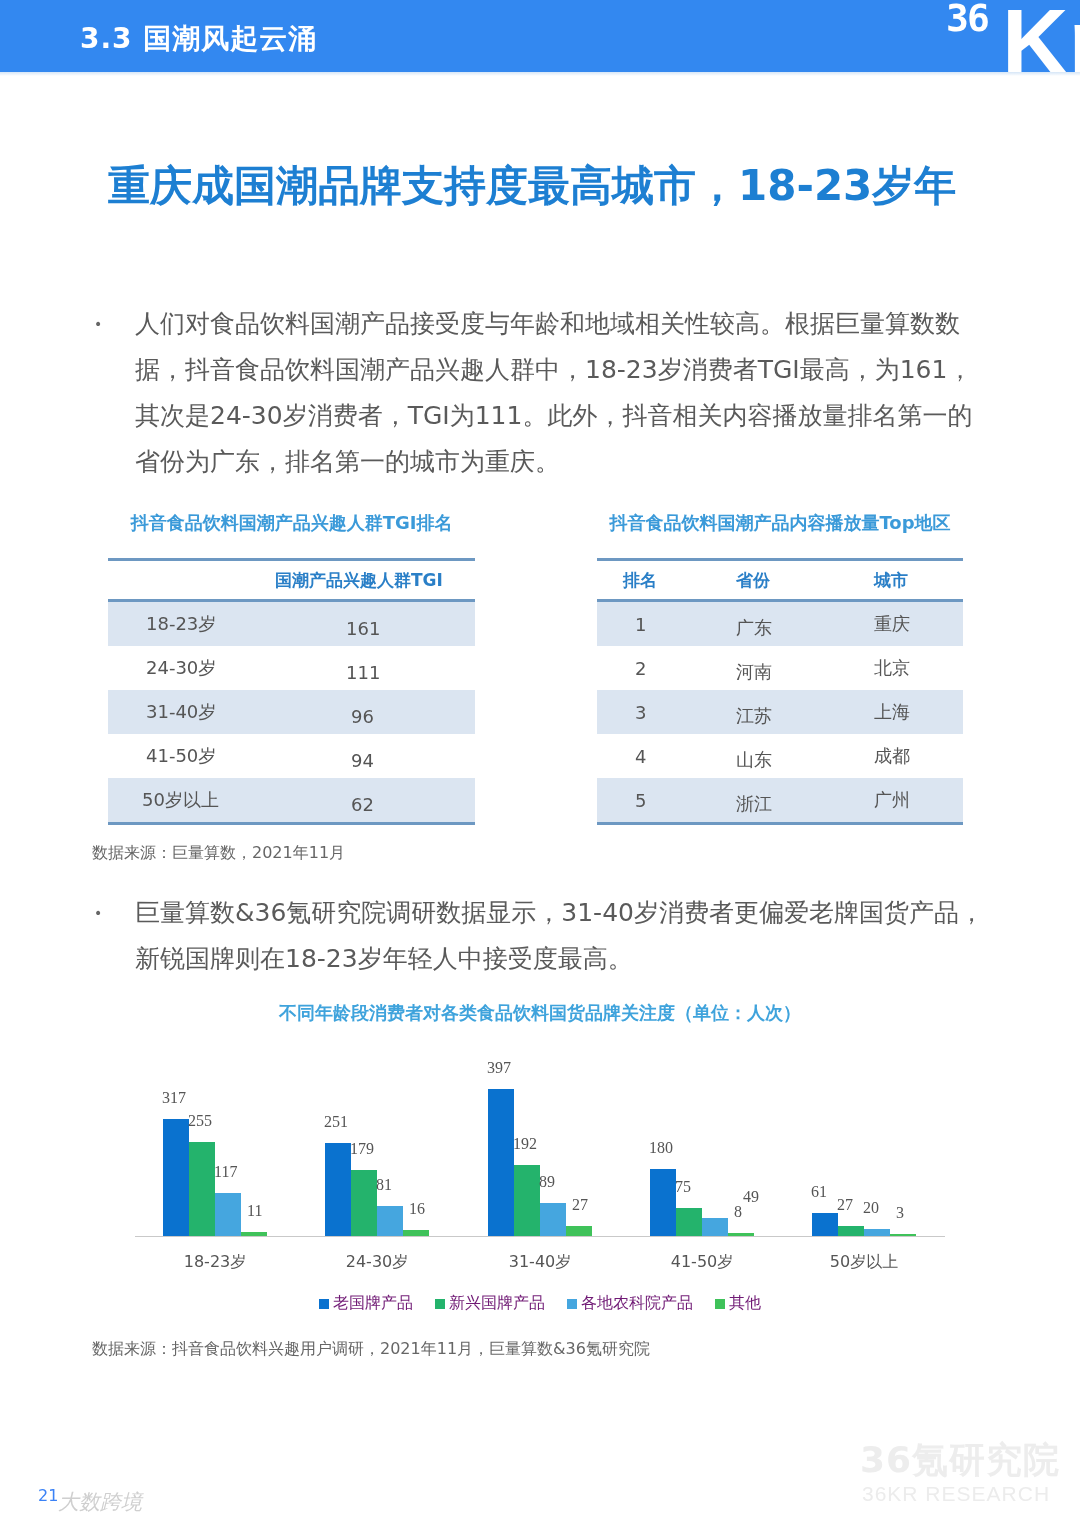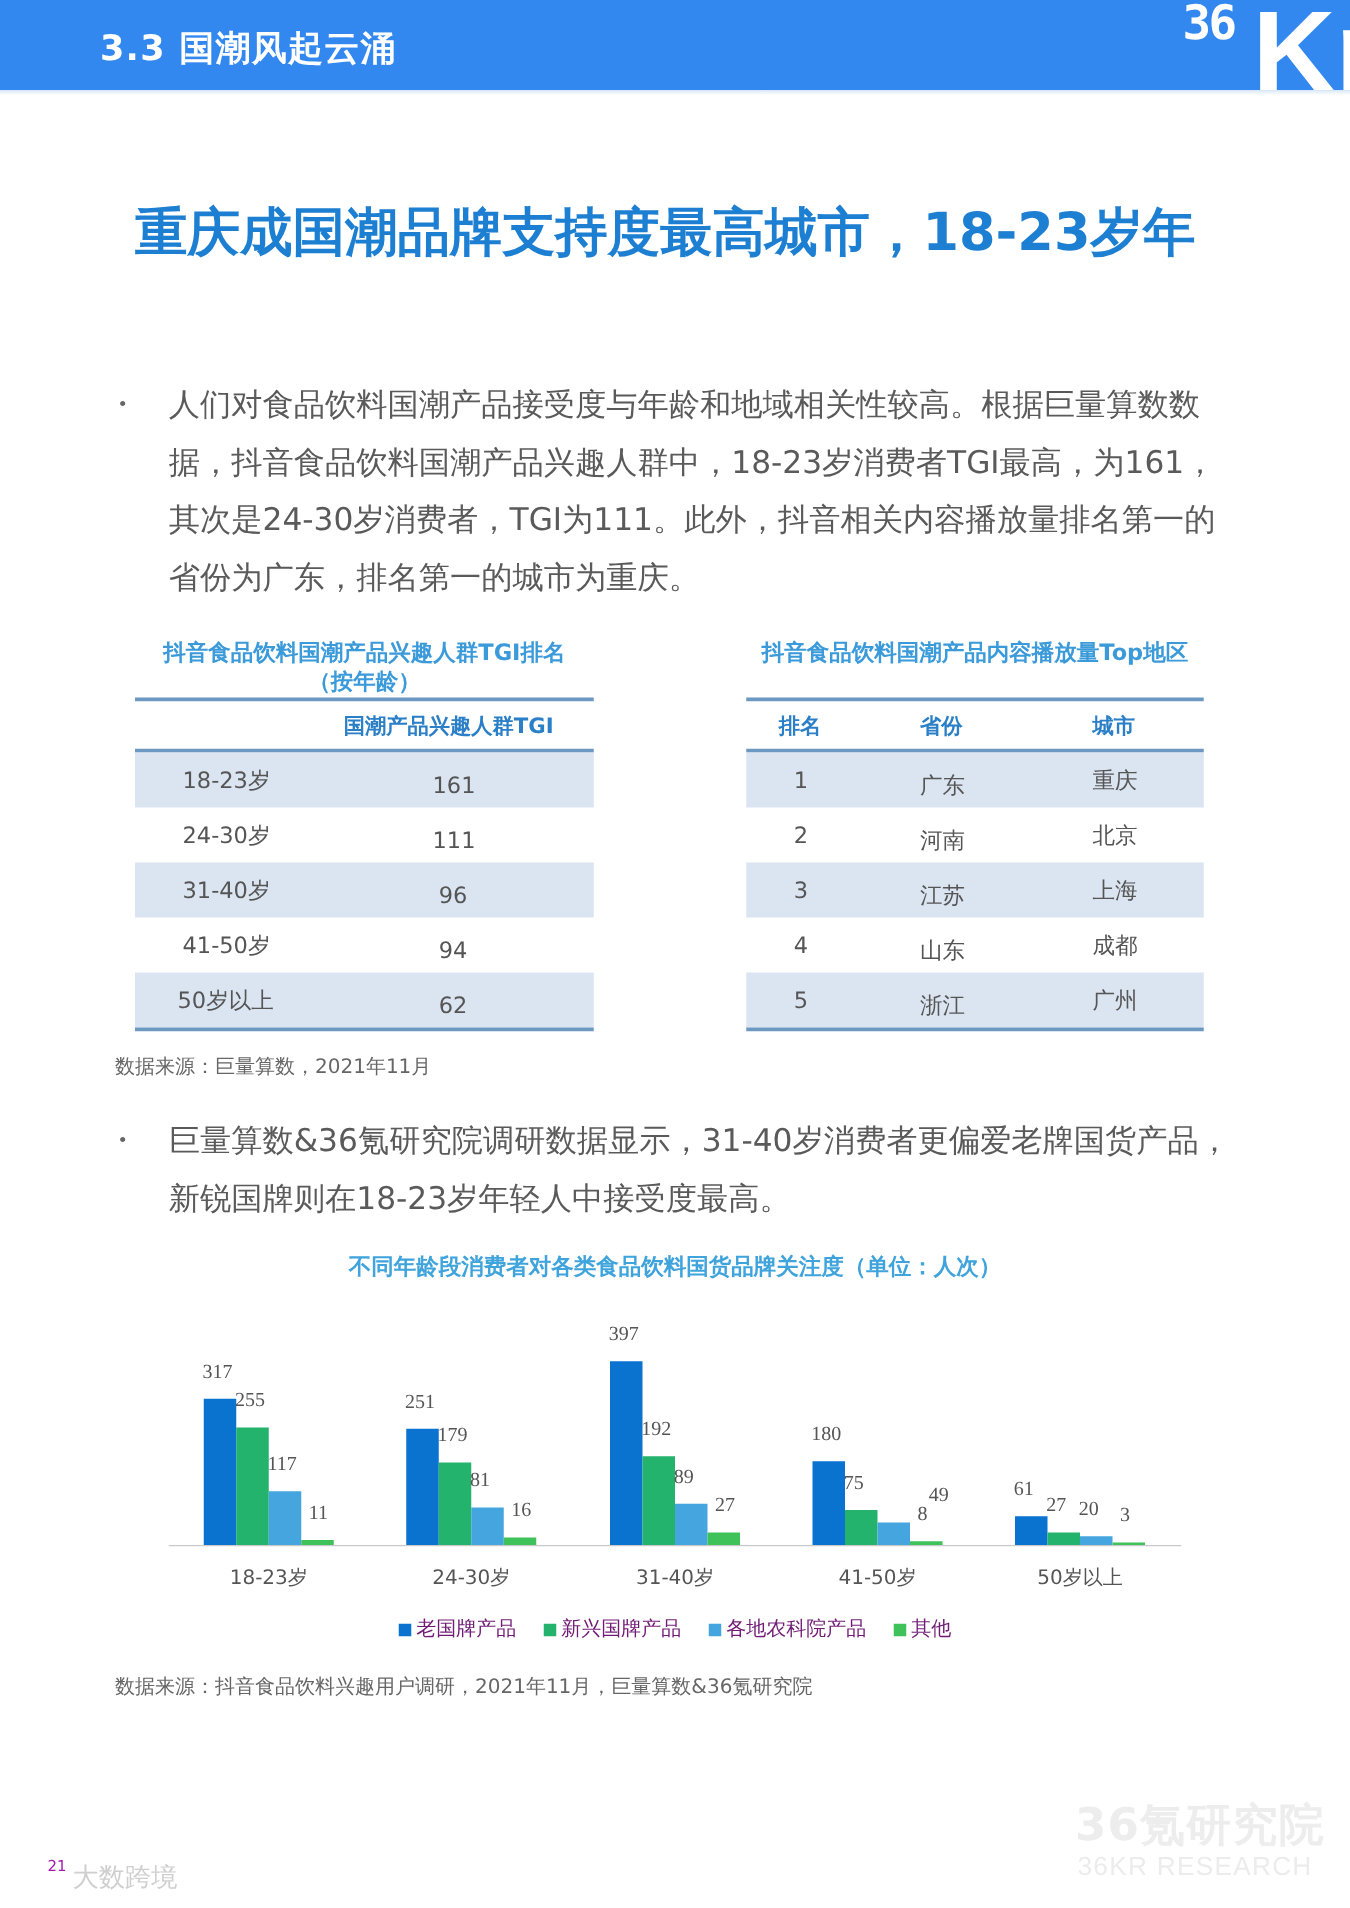--- a/index.html
+++ b/index.html
@@ -89,21 +89,21 @@
     letter-spacing: 1px;
   }
   .watermark-en {
     position: absolute; left: 862px; top: 1482px; font-size: 21px; color: #ececec;
     font-family: "Liberation Sans", sans-serif; letter-spacing: 1px;
   }
   .footer-mark {
     position: absolute; left: 6px; top: 1488px; font-size: 21px; color: #cfcfcf; white-space: nowrap;
   }
   .page-num {
-    position: absolute; left: 38px; top: 1486px; font-size: 12px; color: #a21caf;
+    position: absolute; left: 38px; top: 1486px; font-size: 16px; color: #3b82f6;
   }
 </style>
 </head>
 <body>
 
 <div class="header-band"></div>
 <div class="header-shadow"></div>
 <div class="section-title">3.3 国潮风起云涌</div>
 <div class="logo">
   <span class="logo-36">36</span>
@@ -112,21 +112,20 @@
 
 <div class="main-title">
   <div>重庆成国潮品牌支持度最高城市，18-23岁年</div>
 </div>
 
 <div class="bullet" style="top:316px;">•</div>
 <div class="para" style="top:301px;">人们对食品饮料国潮产品接受度与年龄和地域相关性较高。根据巨量算数数据，抖音食品饮料国潮产品兴趣人群中，18-23岁消费者TGI最高，为161，其次是24-30岁消费者，TGI为111。此外，抖音相关内容播放量排名第一的省份为广东，排名第一的城市为重庆。</div>
 
 <div class="tbl-title" style="left:108px; top:511px; width:367px;">
   <div>抖音食品饮料国潮产品兴趣人群TGI排名</div>
-  <div>（按年龄）</div>
 </div>
 <div class="tbl" style="left:108px; top:558px; width:367px;">
   <div class="hline"></div>
   <div class="tbl-head">
     <div class="cell" style="width:165px;"></div>
     <div class="cell" style="width:202px; text-align:left; padding-left:2px;">国潮产品兴趣人群TGI</div>
   </div>
   <div class="hline"></div>
   <div class="tbl-row shaded">
     <div class="cell" style="width:165px; padding-left:38px;">18-23岁</div>
@@ -259,15 +258,15 @@
     <span class="legend-swatch" style="background:#3fc25a;"></span>
     <span>其他</span>
   </div>
 </div>
 
 <div class="source" style="top:1339px;">数据来源：抖音食品饮料兴趣用户调研，2021年11月，巨量算数&amp;36氪研究院</div>
 
 <div class="watermark-cn">36氪研究院</div>
 <div class="watermark-en">36KR RESEARCH</div>
 <div class="footer-mark">
-  <span style="margin-left:52px;">大数跨境</span>
+  <span style="margin-left:52px;font-style:italic;">大数跨境</span>
 </div>
 <div class="page-num">21</div>
 
 </body></html>

